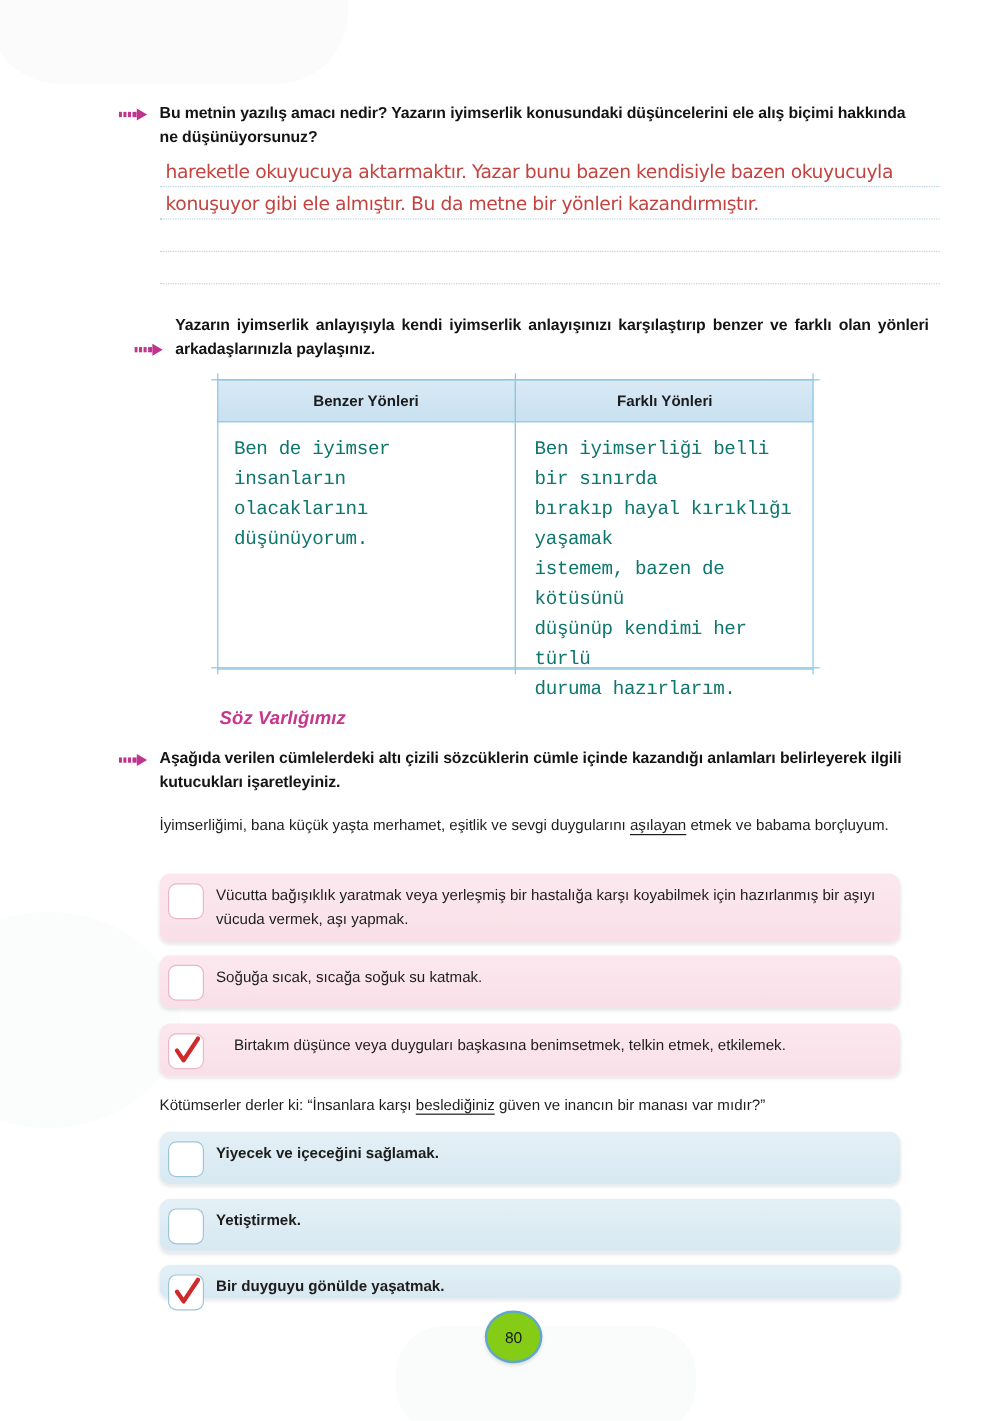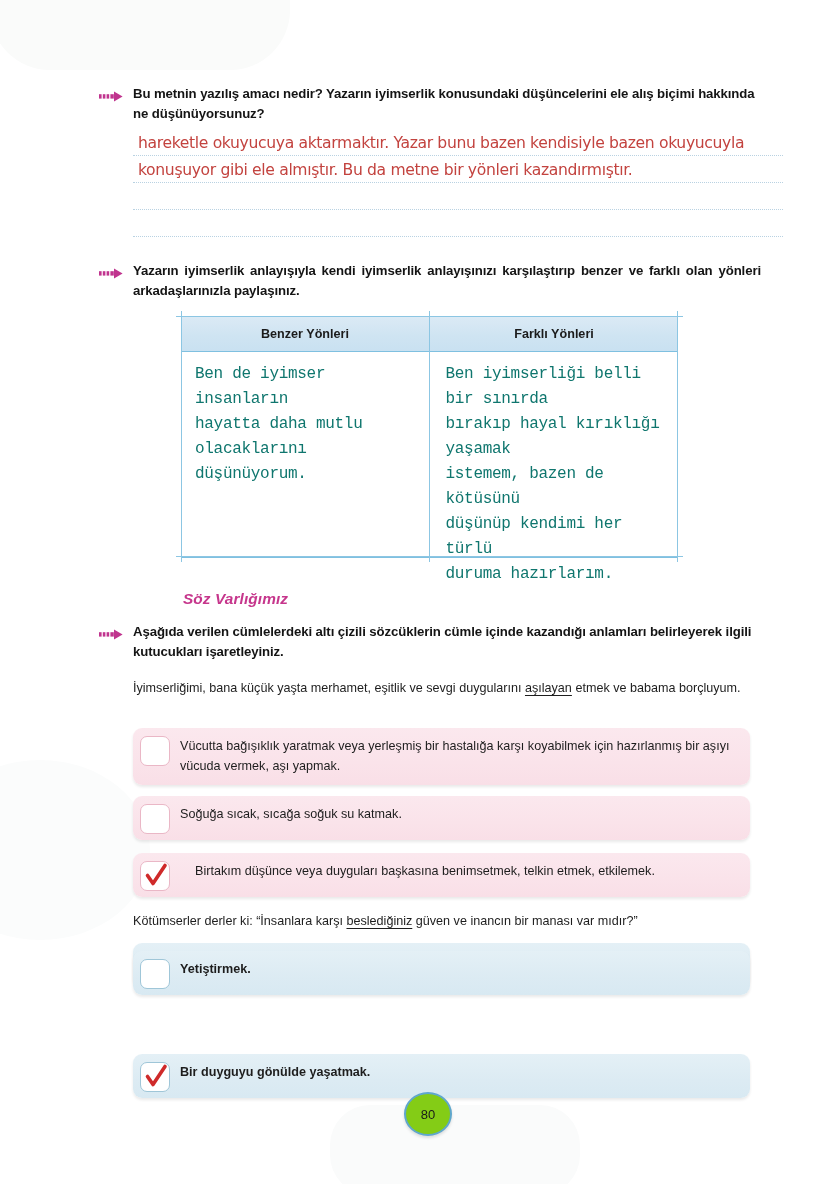--- a/index.html
+++ b/index.html
@@ -264,21 +264,21 @@
   <div class="handwriting" style="left:138px; top:130px; width:645px;">
     <div class="hw-line">hareketle okuyucuya aktarmaktır. Yazar bunu bazen kendisiyle bazen okuyucuyla</div>
     <div class="hw-line">konuşuyor gibi ele almıştır. Bu da metne bir yönleri kazandırmıştır.</div>
   </div>
 
   <div class="dotted-rule" style="left:133px; top:155px; width:650px;"></div>
   <div class="dotted-rule" style="left:133px; top:182px; width:650px;"></div>
   <div class="dotted-rule" style="left:133px; top:209px; width:650px;"></div>
   <div class="dotted-rule" style="left:133px; top:236px; width:650px;"></div>
 
-  <div class="qblock" style="left:99px; top:261px; width:662px;">
+  <div class="qblock" style="left:112px; top:261px; width:662px;align-items:flex-end;">
     <span class="arrow-bullet">
       <svg width="26" height="11" viewBox="0 0 26 11" xmlns="http://www.w3.org/2000/svg">
         <g fill="#c0348e">
           <rect x="0" y="3.2" width="2.6" height="4.4"></rect>
           <rect x="3.8" y="3.2" width="2.6" height="4.4"></rect>
           <rect x="7.6" y="3.2" width="2.6" height="4.4"></rect>
           <rect x="11.4" y="3.2" width="3.4" height="4.4"></rect>
           <path d="M15 0.4 L23.6 5.4 L15 10.4 Z"></path>
         </g>
       </svg>
@@ -288,21 +288,20 @@
 
   <div class="cmp-table">
     <div class="cmp-head">
       <div>Benzer Yönleri</div>
       <div>Farklı Yönleri</div>
     </div>
     <div class="cmp-body">
       <div class="cmp-cell left">
         <div class="hw">
           <div>Ben de iyimser insanların</div>
-          <div>hayatta daha mutlu</div>
           <div>olacaklarını düşünüyorum.</div>
         </div>
       </div>
       <div class="cmp-cell right">
         <div class="hw">
           <div>Ben iyimserliği belli bir sınırda</div>
           <div>bırakıp hayal kırıklığı yaşamak</div>
           <div>istemem, bazen de kötüsünü</div>
           <div>düşünüp kendimi her türlü</div>
           <div>duruma hazırlarım.</div>
@@ -361,26 +360,26 @@
 
   <div class="sentence" style="left:133px; top:911px; width:628px;">
     <span>Kötümserler derler ki: “İnsanlara karşı </span><span class="u-line">beslediğiniz</span><span> güven ve inancın bir manası var mıdır?”</span>
   </div>
 
   <div class="optbox blue" style="top:943px; height:44px;">
     <div class="opt-check"></div>
     <div class="opt-text">Yiyecek ve içeceğini sağlamak.</div>
   </div>
 
-  <div class="optbox blue" style="top:951px; height:44px;">
+  <div class="optbox blue" style="top:999px; height:44px;">
     <div class="opt-check"></div>
     <div class="opt-text">Yetiştirmek.</div>
   </div>
 
-  <div class="optbox blue" style="top:1054px; height:44px;">
+  <div class="optbox blue" style="top:1054px; height:28px;">
     <div class="opt-check">
       <span class="tick">
         <svg width="24" height="26" viewBox="0 0 24 26" xmlns="http://www.w3.org/2000/svg">
           <path d="M3.5 12.5 L9 20.5 L21 2.5" stroke="#cf2a2a" stroke-width="3.6" fill="none" stroke-linecap="round" stroke-linejoin="round"></path>
         </svg>
       </span>
     </div>
     <div class="opt-text">Bir duyguyu gönülde yaşatmak.</div>
   </div>
 

